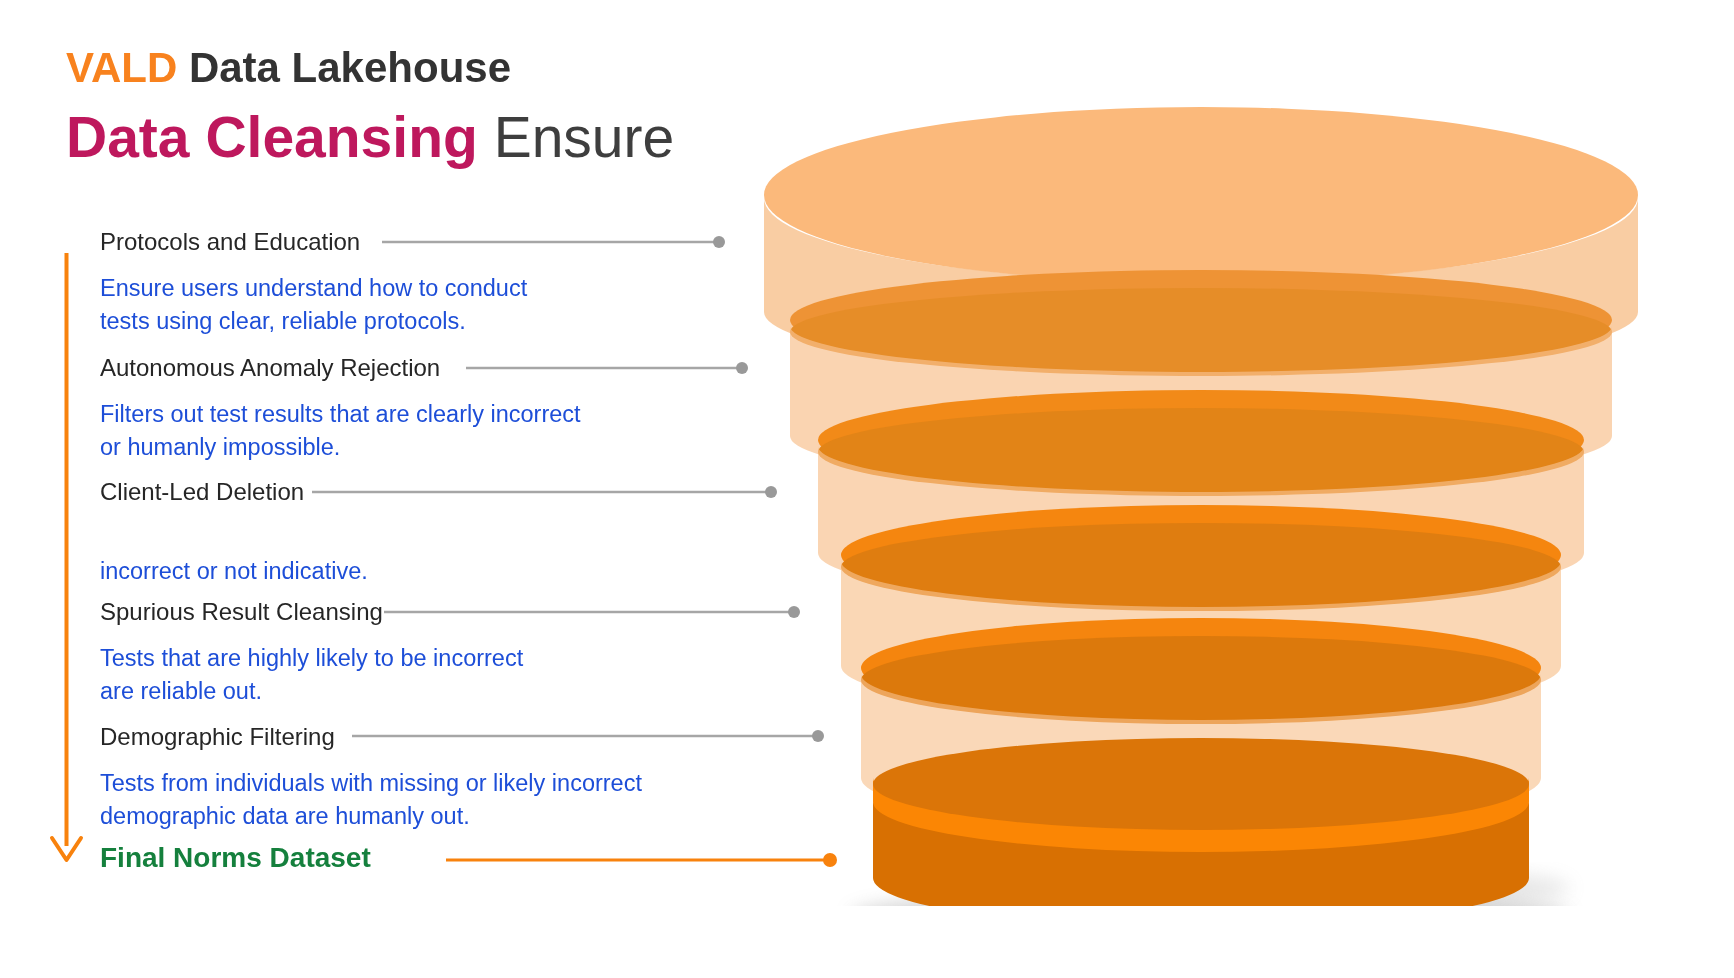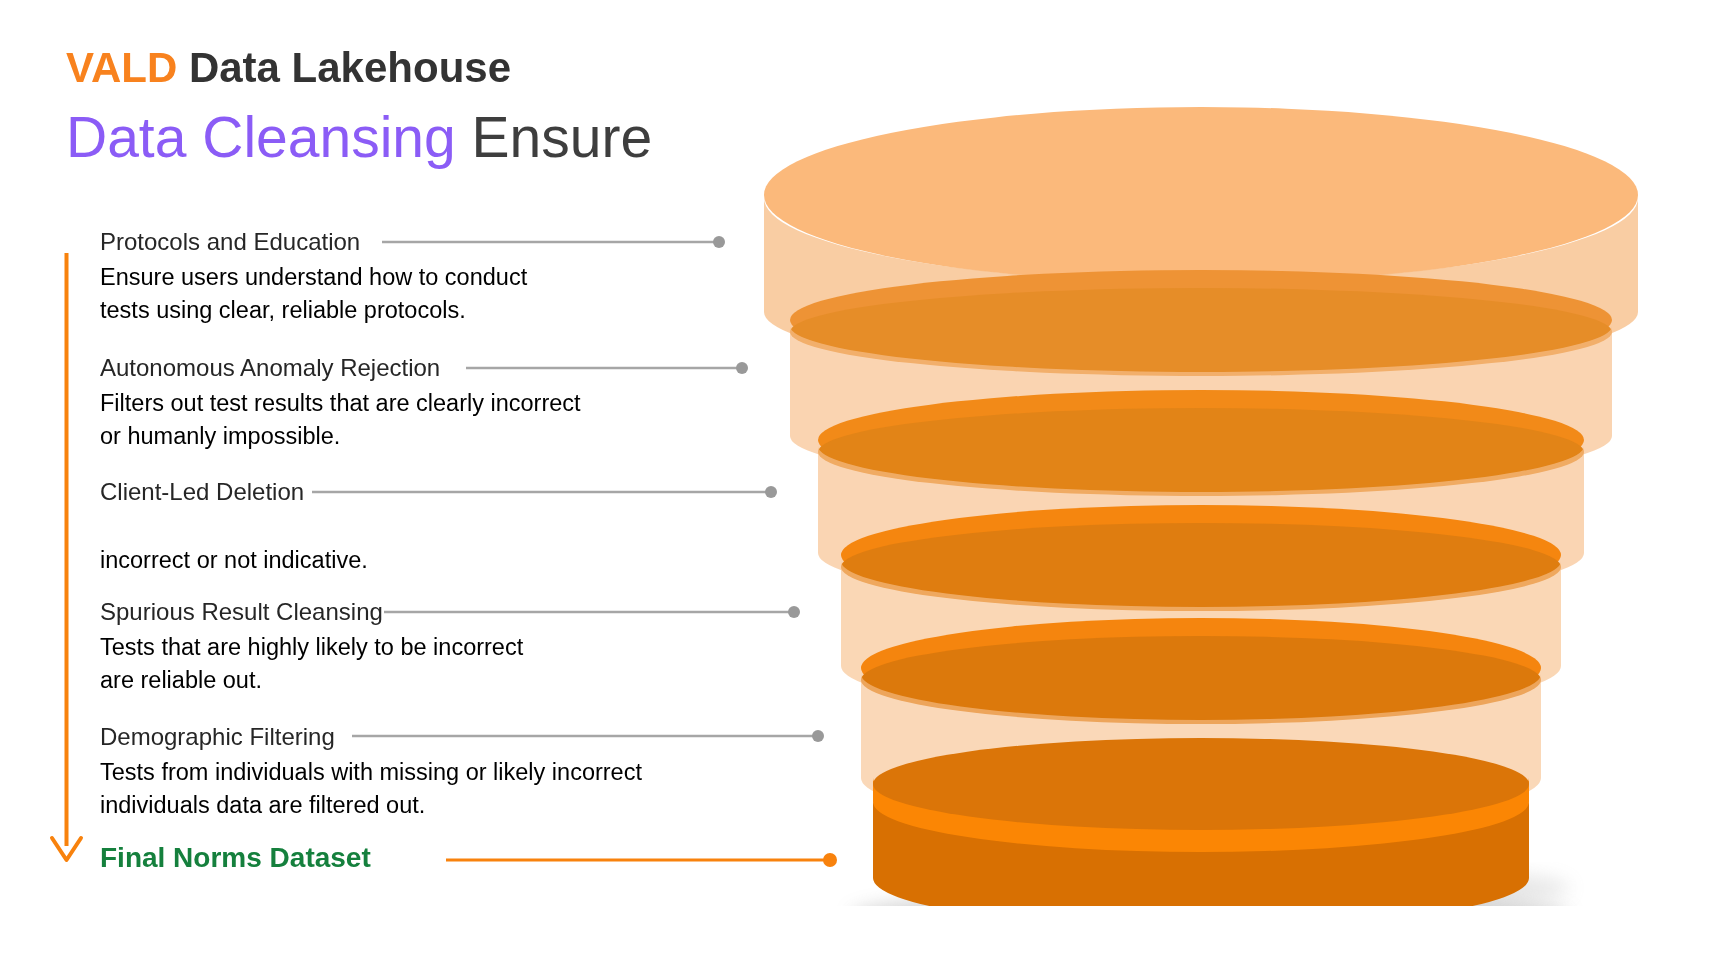--- a/index.html
+++ b/index.html
@@ -4,26 +4,26 @@
 <style>
   html,body{margin:0;padding:0;background:#ffffff;}
   #canvas{position:relative;width:1734px;height:906px;background:#ffffff;overflow:hidden;
           font-family:"Liberation Sans", sans-serif;}
   
   .title-block{position:absolute;left:66px;top:44px;}
   .title-line1{font-size:42px;font-weight:700;letter-spacing:0;line-height:1.15;}
   .title-line1 .brand{color:#F8821E;}
   .title-line1 .rest{color:#333333;}
   .title-line2{font-size:57px;line-height:1.1;margin-top:14px;}
-  .title-line2 .accent{color:#8b5cf6;font-weight:400;}
+  .title-line2 .accent{color:#be185d;font-weight:700;}
   .title-line2 .rest{color:#3E3E3E;font-weight:400;}
   
   .step{position:absolute;left:100px;width:640px;}
   .step-title{font-size:24px;font-weight:400;color:#262626;line-height:30px;}
-  .step-desc{font-size:23.5px;color:#000000;line-height:33px;margin-top:4px;}
+  .step-desc{font-size:23.5px;color:#1d4ed8;line-height:33px;margin-top:15px;}
   .final-step{position:absolute;left:100px;font-size:28px;font-weight:700;color:#15803d;}
   
   #art{position:absolute;left:0;top:0;width:1734px;height:978px;}
 </style>
 </head>
 <body>
 
 <div id="canvas">
 
   <svg id="art" viewBox="0 0 1734 978">
@@ -122,19 +122,19 @@
     <div class="step-desc">
       <span>Tests that are highly likely to be incorrect</span><br>
       <span>are reliable out.</span>
     </div>
   </div>
 
   <div class="step" style="top:722px">
     <div class="step-title">Demographic Filtering</div>
     <div class="step-desc">
       <span>Tests from individuals with missing or likely incorrect</span><br>
-      <span>individuals data are filtered out.</span>
+      <span>demographic data are humanly out.</span>
     </div>
   </div>
 
   <div class="final-step" style="top:842px">Final Norms Dataset</div>
 
 </div>
 
 </body></html>

